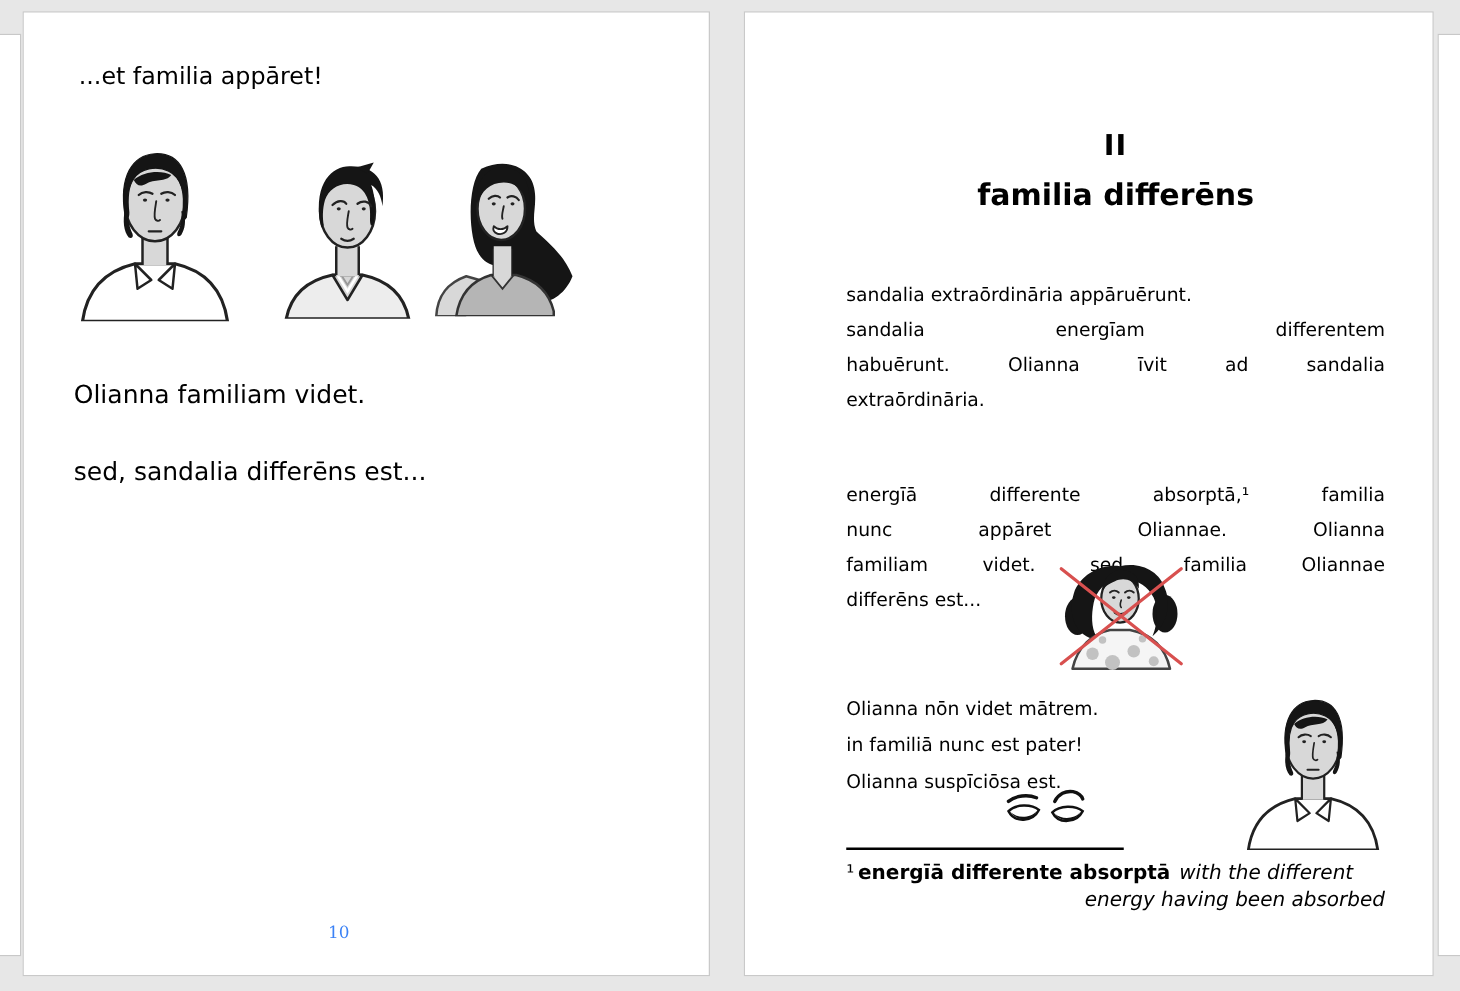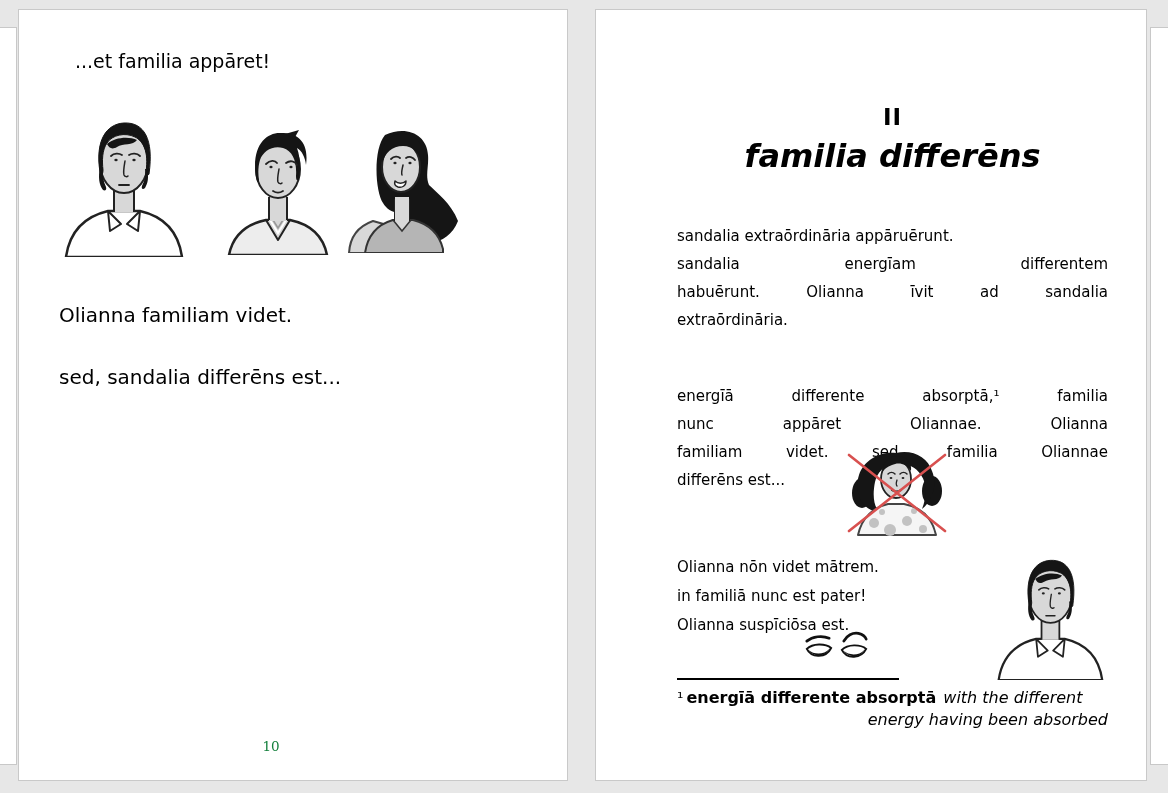--- a/index.html
+++ b/index.html
@@ -12,42 +12,42 @@
   .sheet-behind{position:absolute;top:27px;height:736px;background:#ffffff;border:1px solid #c8c8c8;}
   .sheet-behind.left{left:-30px;width:45px;}
   .sheet-behind.right{left:1150px;width:45px;}
   .page{
     position:absolute;top:9px;height:772px;background:#ffffff;
     border:1px solid #c9c9c9;box-sizing:border-box;color:#000;
   }
   .left-page{left:18px;width:550px;padding:0 84px 0 40px;}
   .right-page{left:595px;width:552px;padding:16px 38px 0 81px;}
 
-  .heading{margin:37px 0 0 16px;font-size:19px;font-weight:normal;line-height:28px;}
+  .heading{margin:37px 0 0 4px;font-size:19px;font-weight:normal;line-height:28px;}
 
   .portraits{position:relative;margin-top:38px;height:154px;}
   .portrait{position:absolute;display:block;}
   .portrait.father{left:2px;top:4px;width:125px;height:140px;}
   .portrait.son{left:166px;top:16px;width:106px;height:126px;}
   .portrait.sister{left:276px;top:16px;width:127px;height:124px;}
 
   .body-text{margin-top:18px;}
   .bline{font-size:20px;line-height:28px;margin-top:34px;}
 
   .pagenum{
     position:absolute;bottom:26px;text-align:center;
     font-family:"DejaVu Serif","Liberation Serif",serif;
-    font-size:13.5px;color:#15803d;
+    font-size:13.5px;color:#3b82f6;
   }
   .left-page .pagenum{left:40px;right:84px;}
   .right-page .pagenum{left:81px;right:84px;}
 
   .chapter-head{margin-top:72px;text-align:center;font-weight:bold;}
   .chapter-num{font-size:23px;line-height:38px;letter-spacing:1px;}
-  .chapter-title{font-size:32px;line-height:40px;font-style:italic;}
+  .chapter-title{font-size:24px;line-height:40px;}
 
   .para{font-size:15px;line-height:28px;}
   .p1{margin-top:46px;}
   .p2{margin-top:48px;}
   .p3{margin-top:59px;}
   .p3 .pline{line-height:29px;}
   .pline.just{text-align:justify;text-align-last:justify;}
 
   .overlay{position:absolute;display:block;}
   .crossed{left:248px;top:438px;width:106px;height:88px;}

